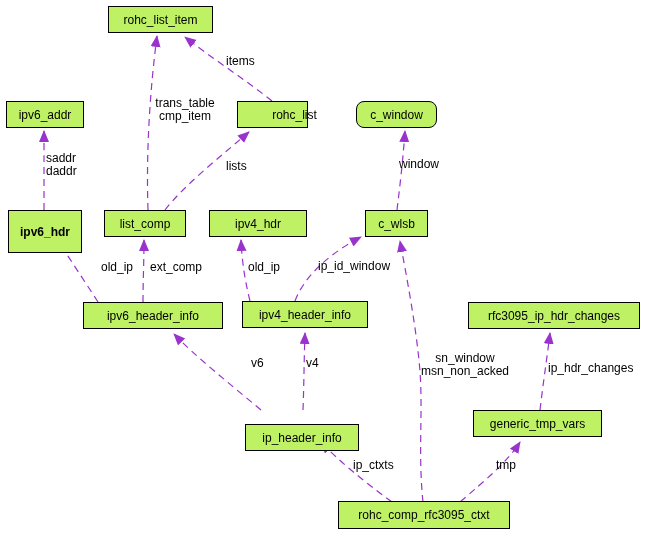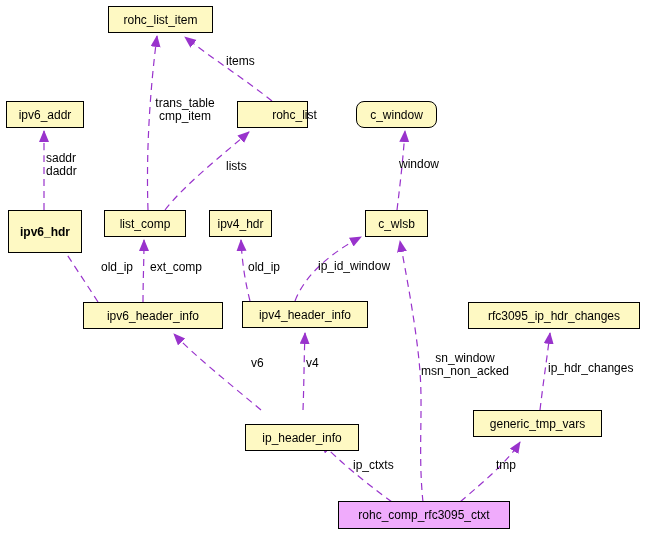--- a/index.html
+++ b/index.html
@@ -4,39 +4,39 @@
 <style>
   html,body { margin:0; padding:0; background:#ffffff; }
   .canvas {
     position:relative; width:652px; height:535px; background:#ffffff;
     font-family:"Liberation Sans", sans-serif; overflow:hidden;
   }
   .edges { position:absolute; left:0; top:0; z-index:0; }
   .edge  { fill:none; stroke:#9933cc; stroke-width:1.2; stroke-dasharray:7,5; }
   .node {
     position:absolute; box-sizing:border-box; z-index:2;
-    border:1px solid #000000; background:#fef9c3;
+    border:1px solid #000000; background:#bef264;
     display:flex; align-items:center; justify-content:center;
     font-size:12px; color:#000000; white-space:nowrap;
   }
-  .node.highlight { background:#f0abfc; }
+  .node.highlight { background:#bef264; }
   .elabel {
     position:absolute; z-index:1; font-size:12px; color:#000000;
     white-space:pre-line; line-height:13px;
   }
   .elabel.center { text-align:center; }
 
   
   #n0  { left:108px; top:6px;   width:105px; height:27px; }
   #n1  { left:6px;   top:101px; width:78px;  height:27px; }
   #n2  { left:237px; top:101px; width:71px;  height:27px;padding-left:44px; }
   #n3  { left:356px; top:101px; width:81px;  height:27px;border-radius:8px; }
   #n4  { left:8px;   top:210px; width:74px;  height:43px;font-weight:bold; }
   #n5  { left:104px; top:210px; width:82px;  height:27px; }
-  #n6  { left:209px; top:210px; width:63px;  height:27px; }
+  #n6  { left:209px; top:210px; width:98px;  height:27px; }
   #n7  { left:365px; top:210px; width:63px;  height:27px; }
   #n8  { left:83px;  top:302px; width:140px; height:27px; }
   #n9  { left:242px; top:301px; width:126px; height:27px; }
   #n10 { left:468px; top:302px; width:172px; height:27px; }
   #n11 { left:245px; top:424px; width:114px; height:27px; }
   #n12 { left:473px; top:410px; width:129px; height:27px; }
   #n13 { left:338px; top:501px; width:172px; height:28px; }
 
   
   #el0  { left:46px;  top:152px; }

